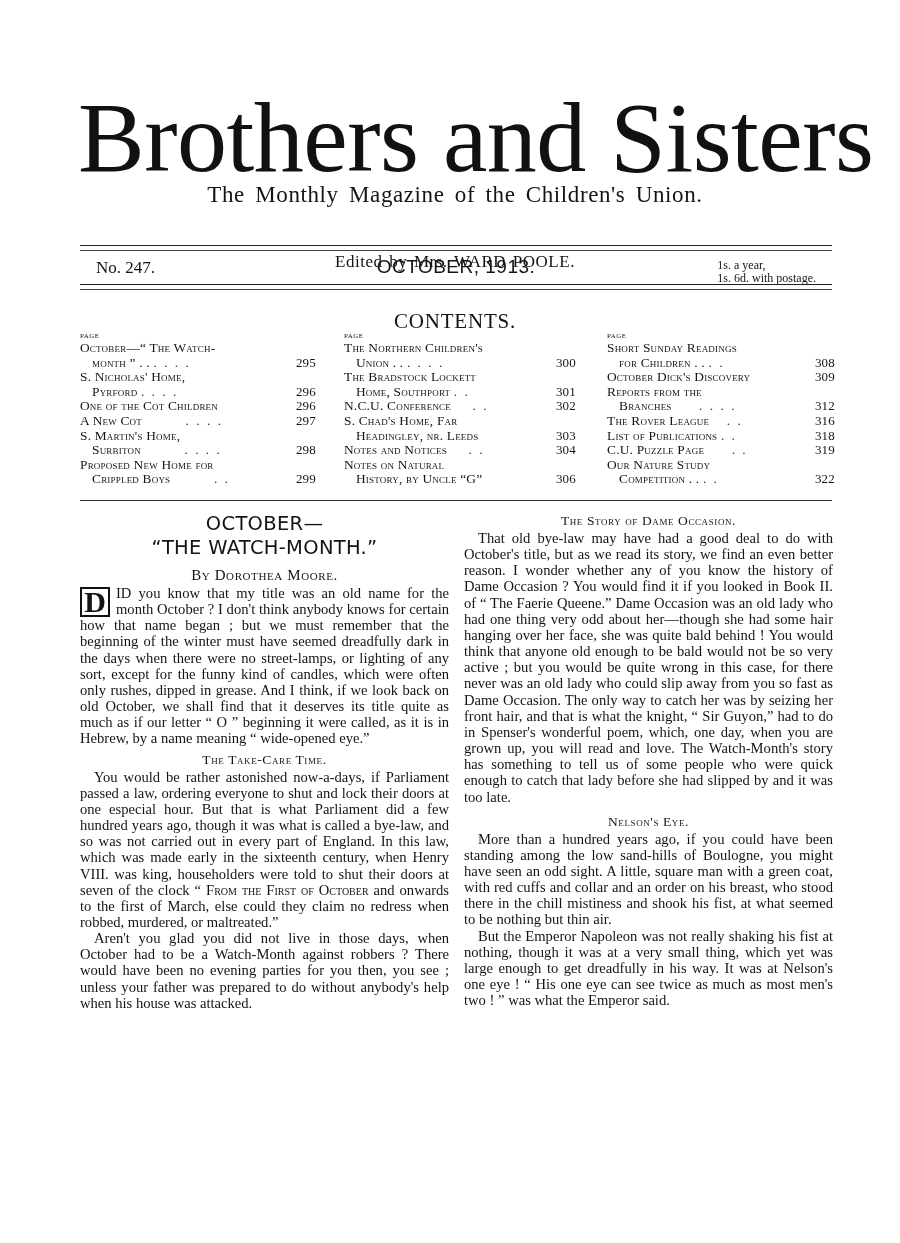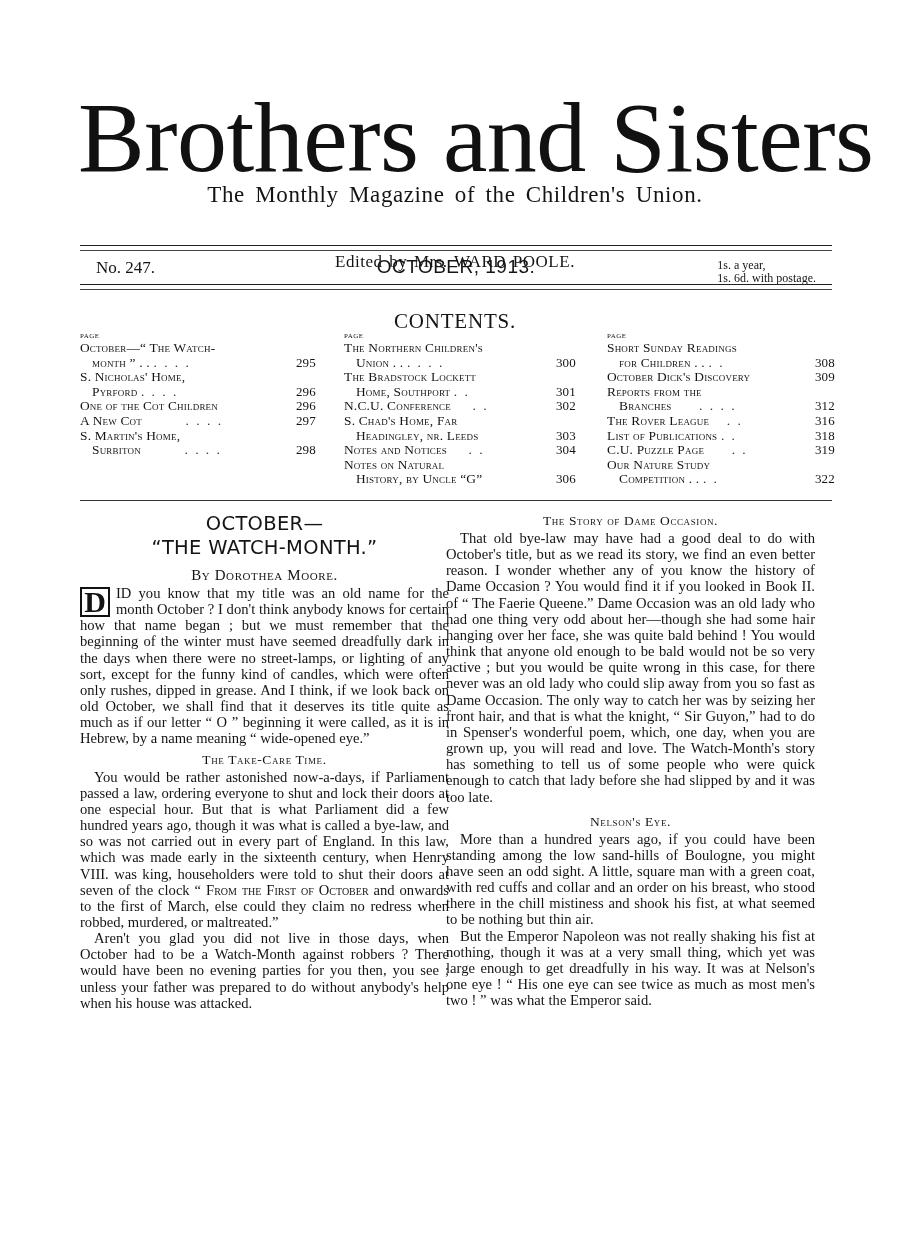--- a/index.html
+++ b/index.html
@@ -53,21 +53,21 @@
     letter-spacing: 0.2px;
   }
   .toc-entry .l2 { display: block; padding-left: 12px; }
   .toc-entry .pg {
     position: absolute; right: 0; bottom: 0; font-variant: normal; font-size: 13px; width: 28px; text-align: right;
   }
   .toc-entry .dots { letter-spacing: 2px; color: #333; }
 
   .col { position: absolute; top: 512px; width: 369px; }
   .col.left { left: 80px; }
-  .col.right { left: 446px; }
+  .col.right { left: 464px; }
   .article-title {
     text-align: center; font-family: "DejaVu Sans", sans-serif; font-size: 19.5px;
     line-height: 24px; letter-spacing: 0.3px; font-weight: normal; margin: 0;
   }
   .byline {
     text-align: center; font-family: "Liberation Serif", serif; font-variant: small-caps;
     font-size: 15px; line-height: 20px; margin-top: 5px; letter-spacing: 0.6px;
   }
   .section-head {
     text-align: center; font-family: "Liberation Serif", serif; font-variant: small-caps;
@@ -128,20 +128,25 @@
     </div>
     <div class="toc-entry">
       <span>A New Cot</span>
       <span class="dots" style="margin-left:40px;">. .     . .</span>
       <span class="pg">297</span>
     </div>
     <div class="toc-entry">
       <span>S. Martin's Home,</span>
       <span class="l2"><span>Surbiton</span> <span class="dots" style="margin-left:40px;">. .     . .</span></span>
       <span class="pg">298</span>
+    </div>
+    <div class="toc-entry">
+      <span>Proposed New Home for</span>
+      <span class="l2"><span>Crippled Boys</span> <span class="dots" style="margin-left:40px;">. .</span></span>
+      <span class="pg">299</span>
     </div>
   </div>
 
   <div class="toc-col c2">
     <div class="page-head">PAGE</div>
     <div class="toc-entry">
       <span>The Northern Children's</span>
       <span class="l2"><span>Union . .</span> <span class="dots">. .     . .</span></span>
       <span class="pg">300</span>
     </div>

